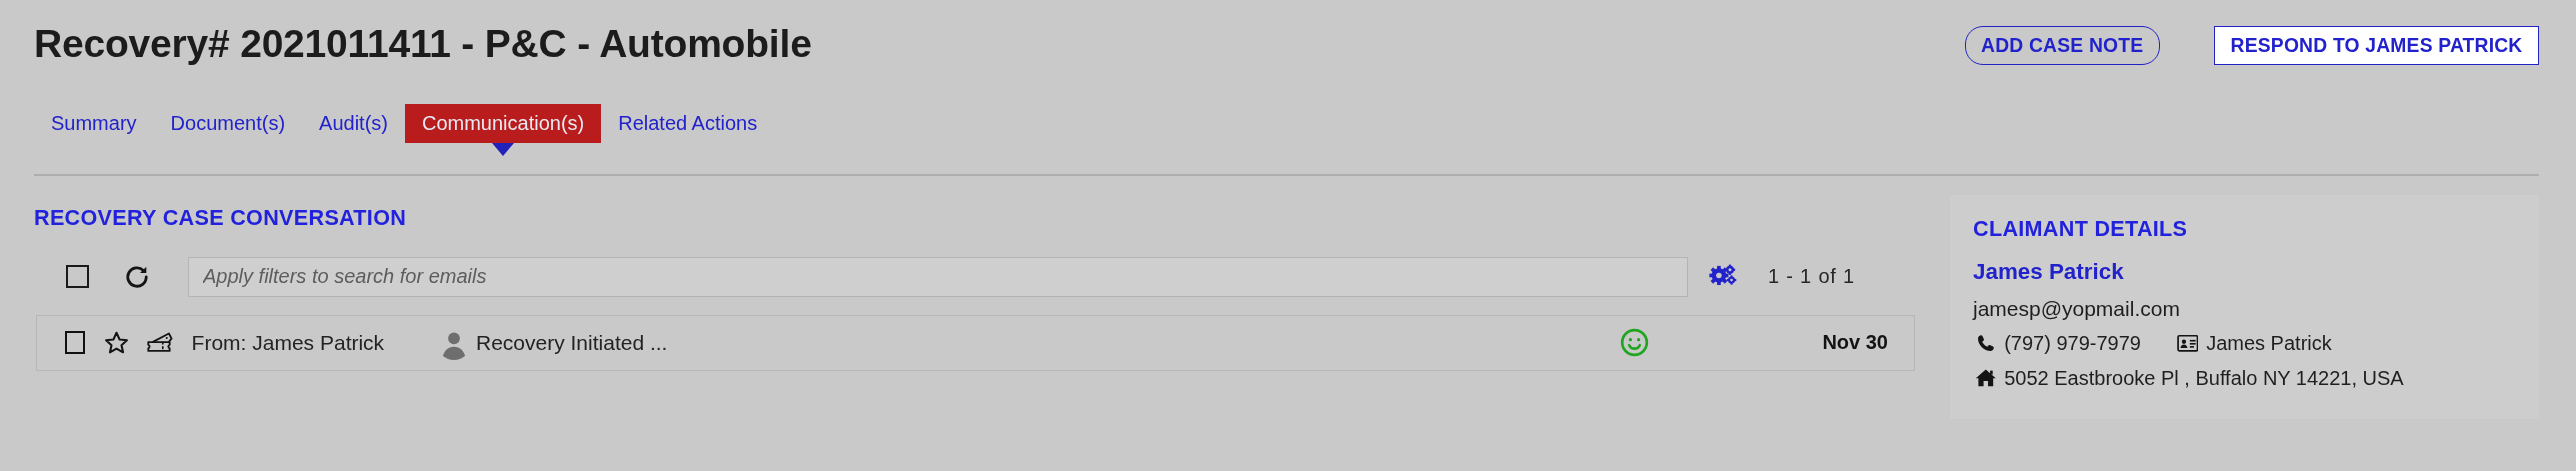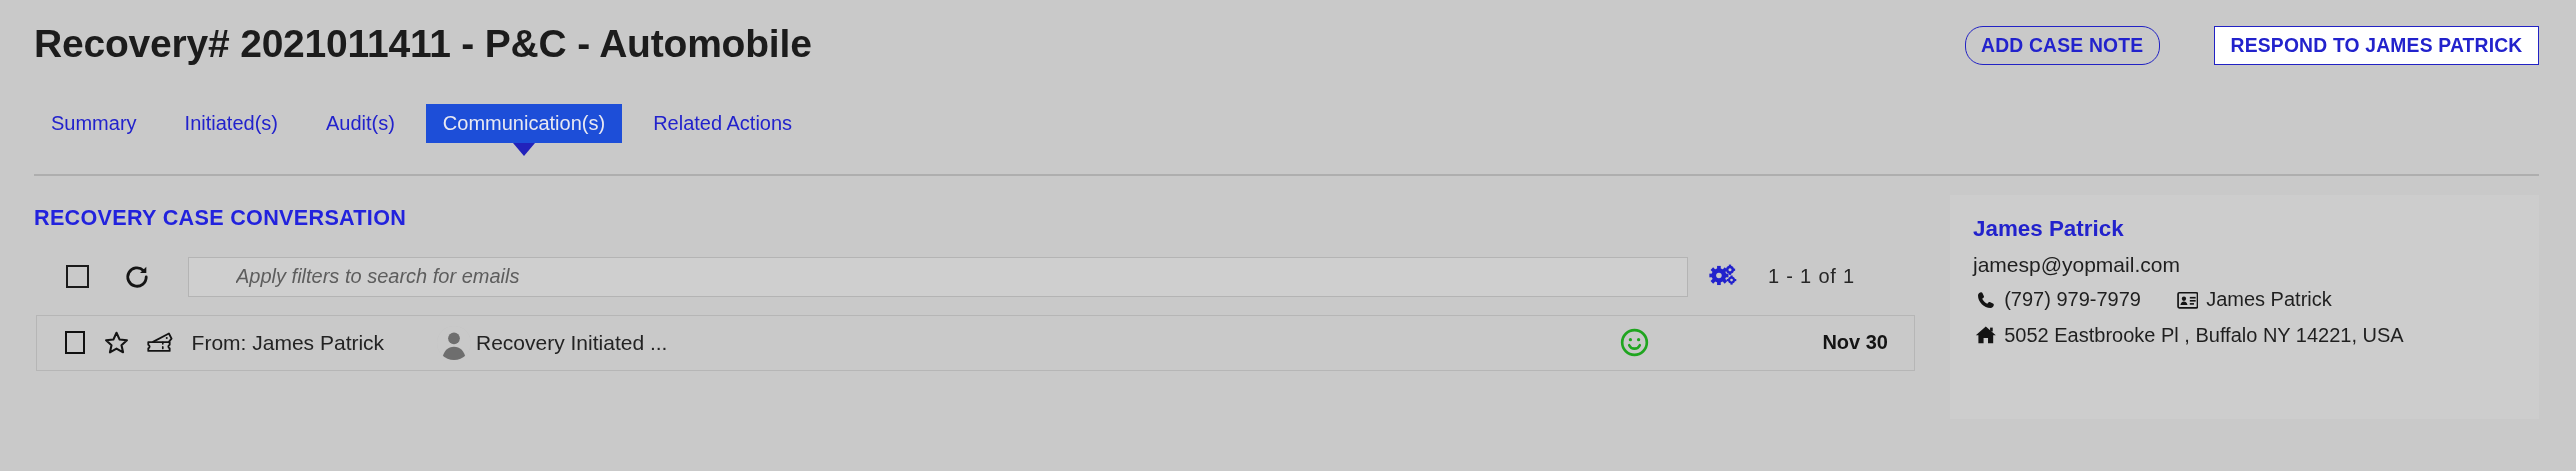--- a/index.html
+++ b/index.html
@@ -68,33 +68,33 @@
     margin-left: 45px;
   }
 
   
   .tabs {
     position: absolute;
     left: 34px;
     top: 104px;
     display: flex;
     align-items: flex-end;
-    gap: 14px;
+    gap: 0;
   }
   .tab {
     position: relative;
     font-size: 20px;
     color: #2222cc;
     padding: 9.3px 17px 10px 17px;
     white-space: nowrap;
     cursor: pointer;
     line-height: 1;
   }
   .tab.active {
-    background: #1d4ed8;
+    background: #b91c1c;
     color: #e9e9f2;
   }
   .tab.active .tab-caret {
     position: absolute;
     left: 50%;
     bottom: -12.4px;
     transform: translateX(-50%);
     width: 0;
     height: 0;
     border-left: 11.6px solid transparent;
@@ -154,21 +154,20 @@
   }
   .search-box {
     margin-left: 37px;
     width: 1500px;
     height: 40px;
     border: 1.5px solid #b4b4b4;
     background: #cfcfcf;
     box-sizing: border-box;
     display: flex;
     cursor: text;
-    padding-left: 33px;
   }
   .search-input {
     width: 100%;
     border: 0;
     outline: none;
     background: transparent;
     font-family: "Liberation Sans", sans-serif;
     font-size: 20px;
     font-style: italic;
     color: #5d5d5d;
@@ -351,21 +350,21 @@
       <div class="btn btn-ghost">ADD CASE NOTE</div>
       <div class="btn btn-white">RESPOND TO JAMES PATRICK</div>
     </div>
   </div>
 
   <div class="tabs">
     <div class="tab">
       <span>Summary</span>
     </div>
     <div class="tab">
-      <span>Initiated(s)</span>
+      <span>Document(s)</span>
     </div>
     <div class="tab">
       <span>Audit(s)</span>
     </div>
     <div class="tab active">
       <span>Communication(s)</span>
       <span class="tab-caret"></span>
     </div>
     <div class="tab">
       <span>Related Actions</span>
@@ -464,20 +463,21 @@
           <circle cx="15.4" cy="9.7" r="1.35" fill="#1fa51f"></circle>
           <path d="M7.6 14.2 a4.8 4.8 0 0 0 8.8 0" fill="none" stroke="#1fa51f" stroke-width="2.1" stroke-linecap="round"></path>
         </svg>
       </div>
 
       <div class="er-date">Nov 30</div>
     </div>
   </div>
 
   <div class="claimant">
+    <div class="cl-title">CLAIMANT DETAILS</div>
     <div class="cl-name">James Patrick</div>
     <div class="cl-email">jamesp@yopmail.com</div>
 
     <div class="cl-line">
       <span class="cl-ic">
         <svg width="20" height="20" viewBox="0 0 24 24">
           <path d="M6.2 2.6 C4.4 2.6 2.4 4.6 2.4 6.6 C2.4 14.3 9.7 21.6 17.4 21.6 C19.4 21.6 21.4 19.6 21.4 17.8 C21.4 17.1 21 16.6 20.4 16.3 L16.6 14.5 C15.9 14.2 15.2 14.4 14.8 15 L13.6 16.6 C11.2 15.4 8.6 12.8 7.4 10.4 L9 9.2 C9.6 8.8 9.8 8.1 9.5 7.4 L7.7 3.6 C7.4 3 6.9 2.6 6.2 2.6 Z" fill="#141414"></path>
         </svg>
       </span>
       <span>(797) 979-7979</span>

